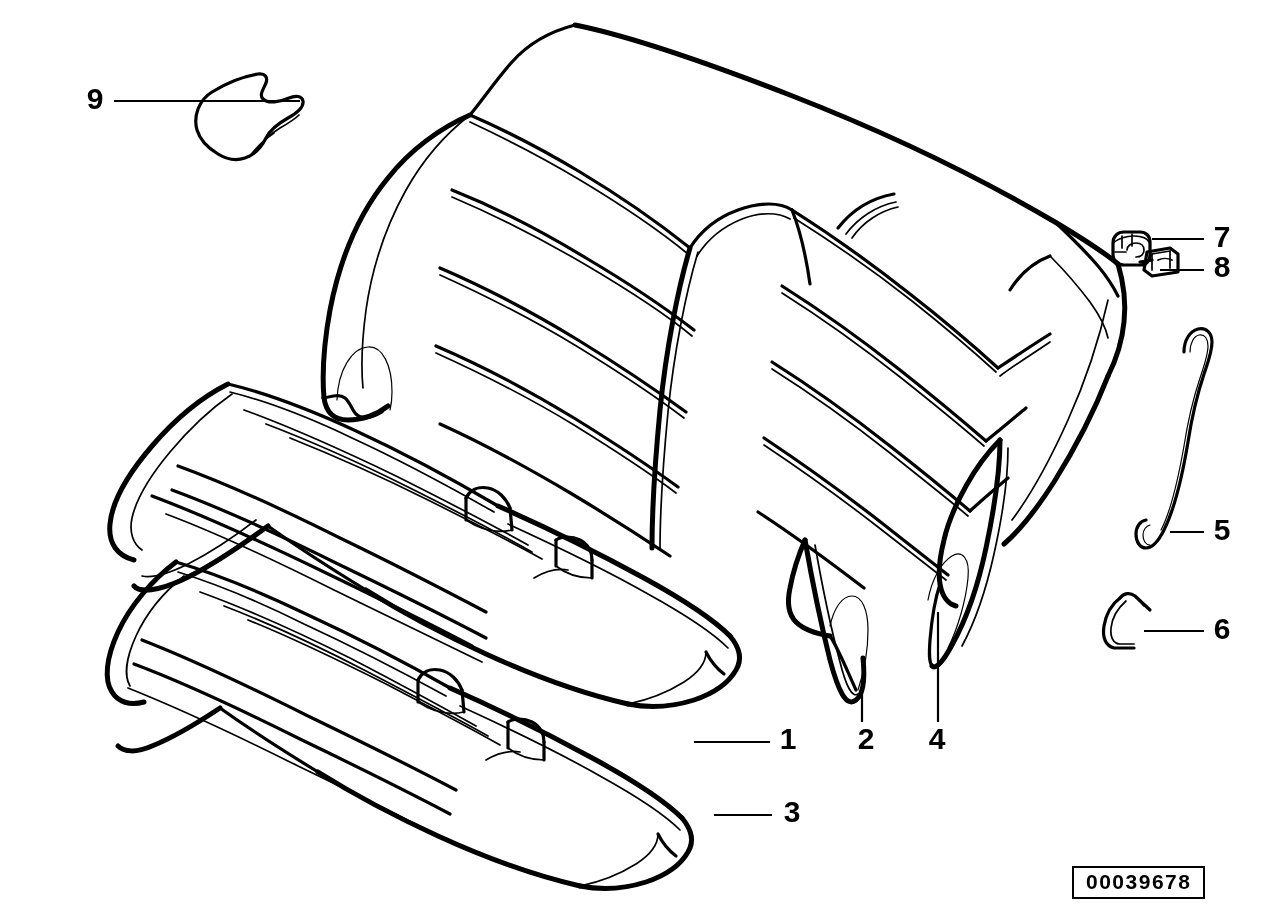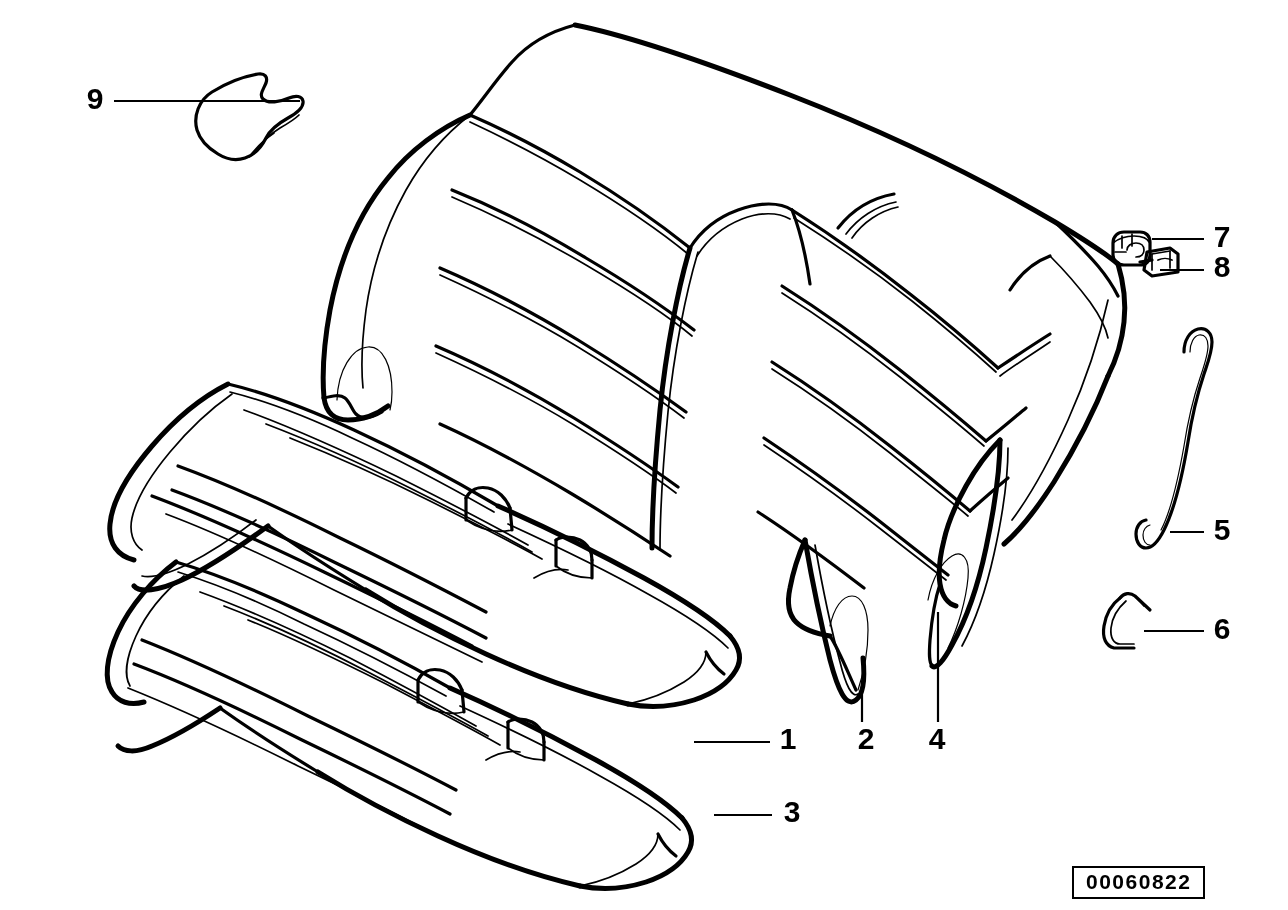--- a/index.html
+++ b/index.html
@@ -292,15 +292,15 @@
       <text class="callout-num" x="937" y="741" text-anchor="middle">4</text>
       <text class="callout-num" x="1222" y="532" text-anchor="middle">5</text>
       <text class="callout-num" x="1222" y="631" text-anchor="middle">6</text>
       <text class="callout-num" x="1222" y="239" text-anchor="middle">7</text>
       <text class="callout-num" x="1222" y="269" text-anchor="middle">8</text>
       <text class="callout-num" x="95" y="101" text-anchor="middle">9</text>
     </g>
 
   </svg>
 
-  <div class="idbox" style="left:1072px;top:866px;">00060822</div>
+  <div class="idbox" style="left:1072px;top:866px;">00039678</div>
 
 </div>
 
 </body></html>

